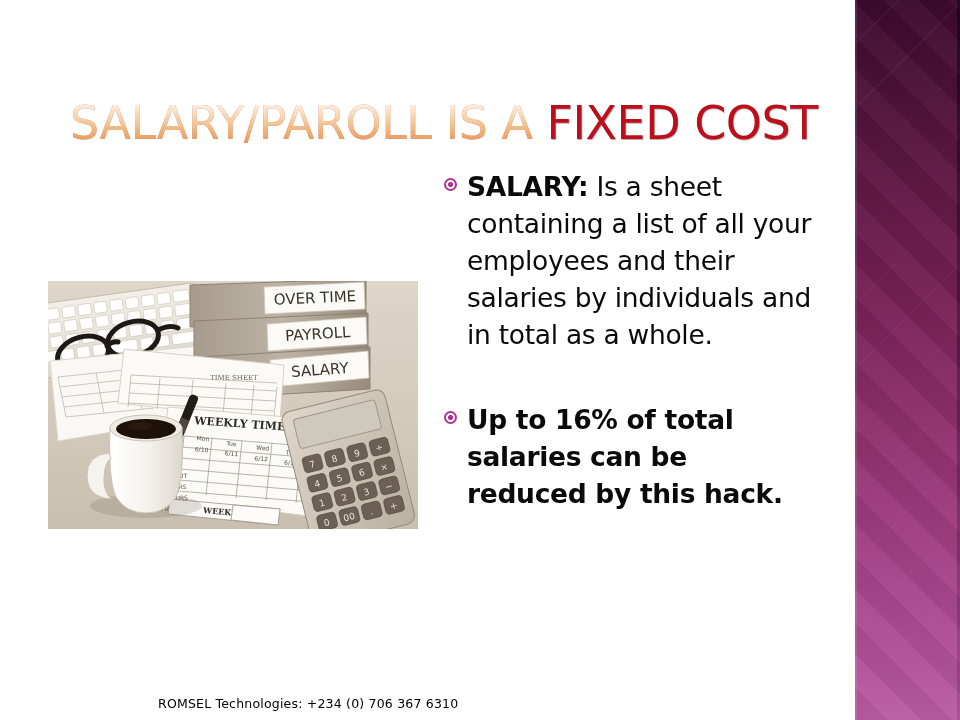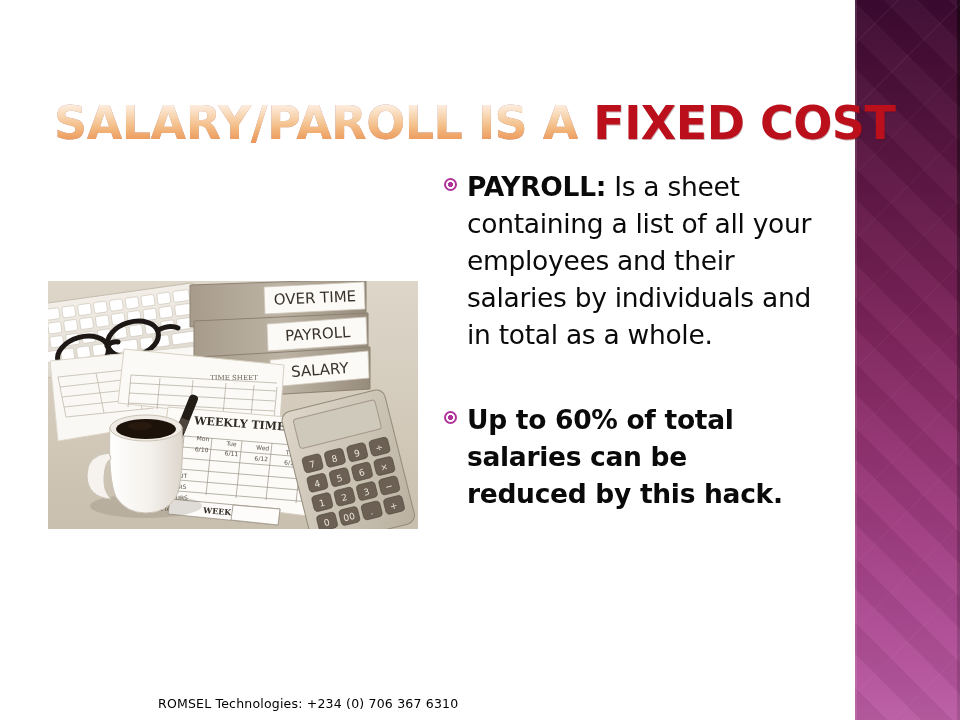--- a/index.html
+++ b/index.html
@@ -78,24 +78,24 @@
     font-family:"DejaVu Sans", sans-serif;
     font-weight:bold;
     font-size:16px;
     letter-spacing:0px;
     line-height:18px;
   }
 
   
   #title {
     position:absolute;
-    left:54px; top:96px;
+    left:70px; top:96px;
     width:760px; height:56px;
     font-family:"DejaVu Sans", sans-serif;
-    font-weight:bold;
+    font-weight:normal;
     font-size:46px;
     line-height:54px;
     letter-spacing:-0.5px;
     white-space:nowrap;
   }
   #title .t-gradient {
     background:linear-gradient(to bottom,
        #ffffff 2%, #fdeee0 16%, #f8d7b4 36%, #f3bb83 58%, #ee9f62 78%, #e8874f 100%);
     -webkit-background-clip:text;
     background-clip:text;
@@ -409,23 +409,23 @@
             <text x="313" y="238">.</text>
             <text x="336" y="238">+</text>
         </g>
       </g>
     </svg>
   </div>
 
   <div id="body">
     <div class="bullet-row">
       <span class="bullet-marker"></span>
-      <span class="bullet-text"><span class="lead">PAYROLL:</span><span> Is a sheet containing a list of all your employees and their salaries by individuals and in total as a whole.</span></span>
+      <span class="bullet-text"><span class="lead">SALARY:</span><span> Is a sheet containing a list of all your employees and their salaries by individuals and in total as a whole.</span></span>
     </div>
     <div class="bullet-row">
       <span class="bullet-marker"></span>
-      <span class="bullet-text all-bold">Up to 60% of total salaries can be reduced by this hack.</span>
+      <span class="bullet-text all-bold">Up to 16% of total salaries can be reduced by this hack.</span>
     </div>
   </div>
 
   <div id="footer">ROMSEL Technologies: +234 (0) 706 367 6310</div>
 
 </div>
 
 </body></html>

